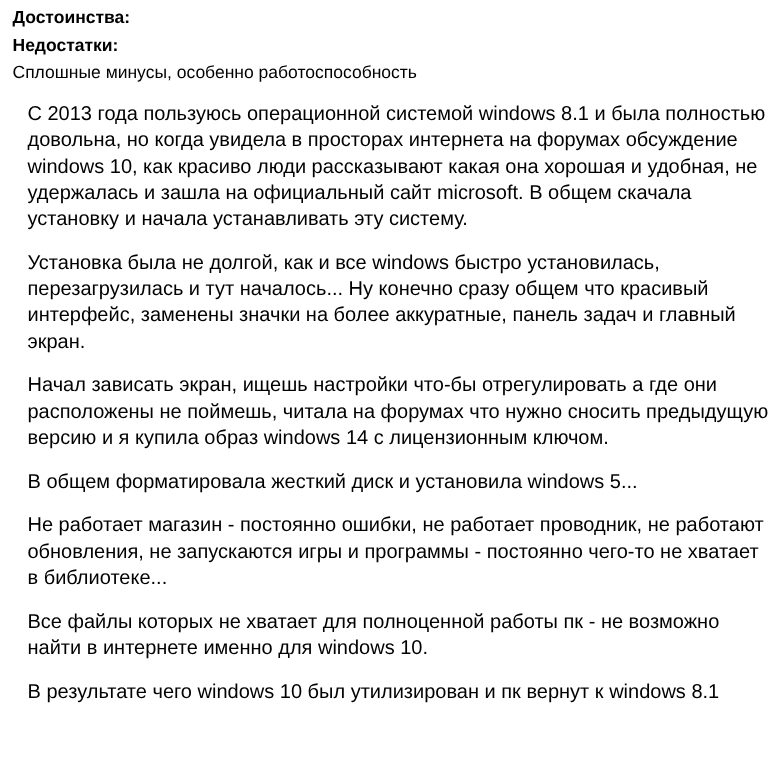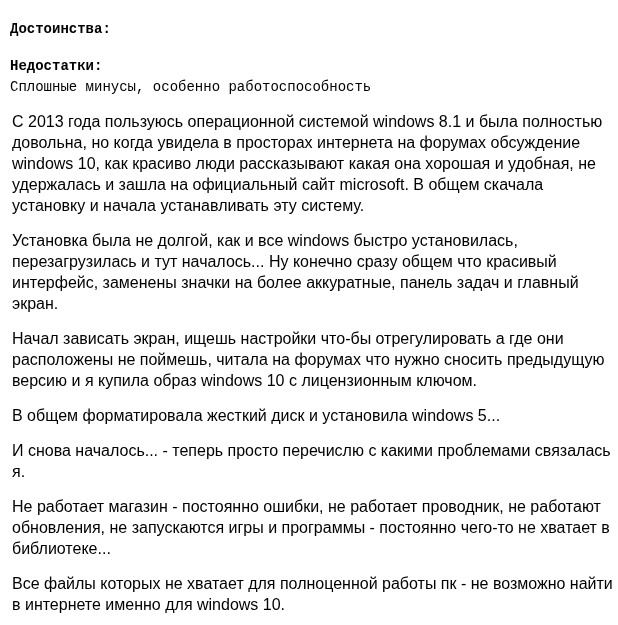--- a/index.html
+++ b/index.html
@@ -13,62 +13,61 @@
       overflow: hidden;
     }
     .page {
       box-sizing: border-box;
       width: 618px;
       padding: 3px 0 0 10px;
       color: #000000;
     }
     
     .field {
-      font-family: Liberation Mono, monospace;
+      font-family: Liberation Sans, sans-serif;
       font-size: 14px;
       line-height: 21px;
       color: #000000;
-      margin: 16px 0 2px 0;
+      margin: 0 0 2px 0;
       width: 608px;
     }
     .field-label {
       font-weight: bold;
     }
     
     .review-body {
       margin-top: 13px;
       width: 608px;
       font-family: "Liberation Sans", sans-serif;
       font-size: 16px;
       line-height: 21px;
       color: #000000;
     }
     .review-body p {
-      margin: 0 0 14px 2px;
+      margin: 0 0 14px 12px;
       padding: 0;
     }
   </style>
 </head>
 <body>
 
 <div class="page">
 
   <div class="field">
     <div class="field-label">Достоинства:</div>
   </div>
 
   <div class="field">
     <div class="field-label">Недостатки:</div>
     <div class="field-value">Сплошные минусы, особенно работоспособность</div>
   </div>
 
   <div class="review-body">
     <p>С 2013 года пользуюсь операционной системой windows 8.1 и была полностью довольна, но когда увидела в просторах интернета на форумах обсуждение windows 10, как красиво люди рассказывают какая она хорошая и удобная, не удержалась и зашла на официальный сайт microsoft. В общем скачала установку и начала устанавливать эту систему.</p>
     <p>Установка была не долгой, как и все windows быстро установилась, перезагрузилась и тут началось... Ну конечно сразу общем что красивый интерфейс, заменены значки на более аккуратные, панель задач и главный экран.</p>
-    <p>Начал зависать экран, ищешь настройки что-бы отрегулировать а где они расположены не поймешь, читала на форумах что нужно сносить предыдущую версию и я купила образ windows 10 с лицензионным ключом.</p>
+    <p>Начал зависать экран, ищешь настройки что-бы отрегулировать а где они расположены не поймешь, читала на форумах что нужно сносить предыдущую версию и я купила образ windows 14 с лицензионным ключом.</p>
     <p>В общем форматировала жесткий диск и установила windows 5...</p>
-    <p>И снова началось... - теперь просто перечислю с какими проблемами связалась я.</p>
     <p>Не работает магазин - постоянно ошибки, не работает проводник, не работают обновления, не запускаются игры и программы - постоянно чего-то не хватает в библиотеке...</p>
     <p>Все файлы которых не хватает для полноценной работы пк - не возможно найти в интернете именно для windows 10.</p>
     <p>В результате чего windows 10 был утилизирован и пк вернут к windows 8.1</p>
   </div>
 
 </div>
 
 </body></html>

